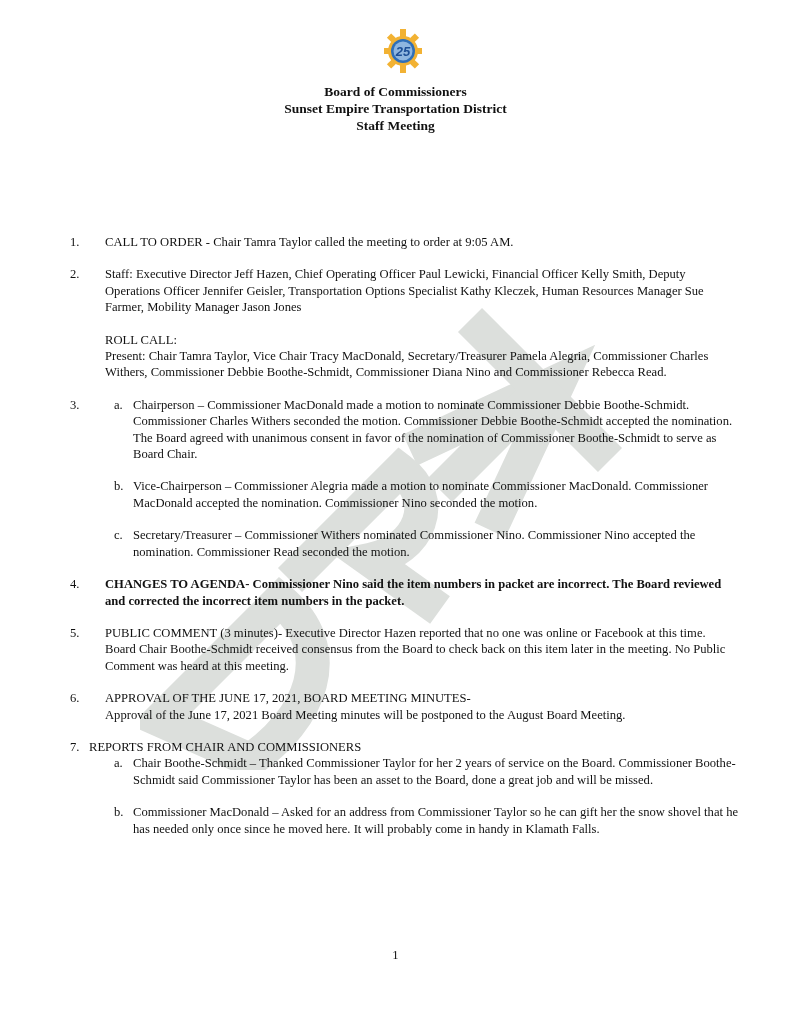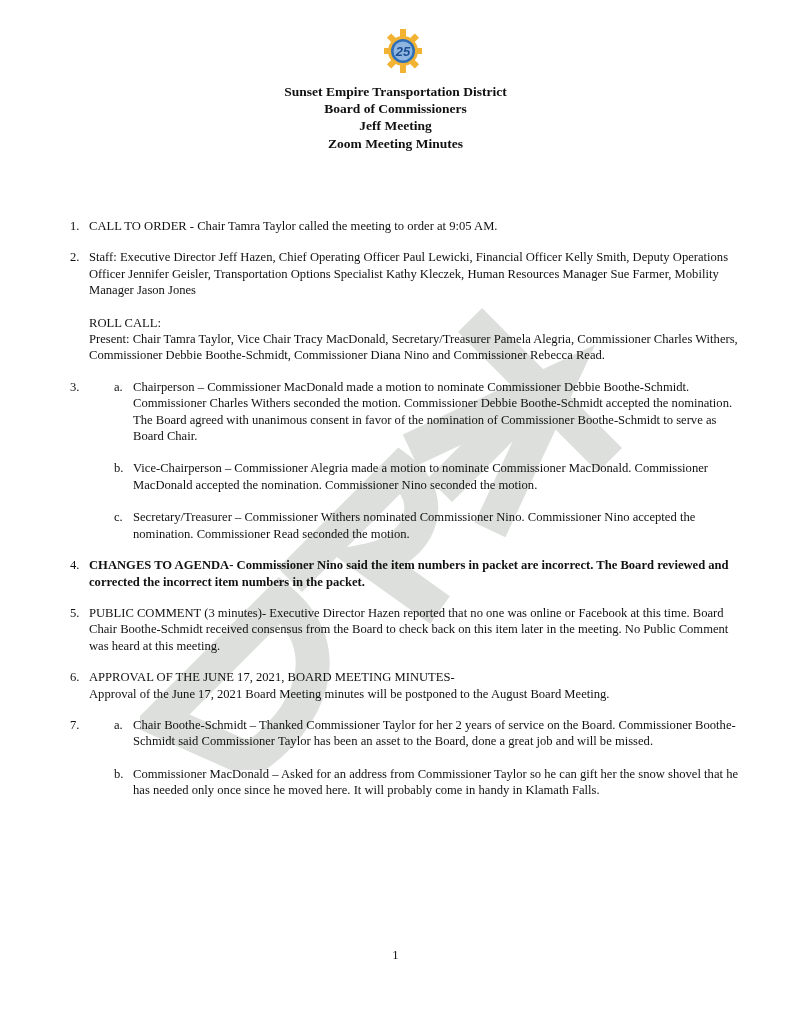--- a/index.html
+++ b/index.html
@@ -5,21 +5,21 @@
     html, body { margin: 0; padding: 0; background: #ffffff; }
     body { width: 791px; height: 1024px; position: relative; overflow: hidden;
       font-family: "Liberation Serif", serif; color: #111; font-size: 12.6px; }
     .page { position: absolute; left: 0; top: 0; width: 791px; height: 1024px; }
     .watermark { position: absolute; left: 140px; top: 250px; width: 520px; height: 520px; pointer-events: none; z-index: 0; }
     .logo { position: absolute; left: 383px; top: 27px; width: 40px; height: 48px; z-index: 2; }
     .header { position: absolute; left: 0; top: 83px; width: 791px; text-align: center; font-weight: bold; font-size: 13.5px; line-height: 17.2px; z-index: 2; }
     .content { position: absolute; left: 70px; top: 218px; width: 680px; line-height: 16.4px; z-index: 2; }
     .item { position: relative; padding-left: 19px; margin-bottom: 15px; }
     .item .num { position: absolute; left: 0; top: 0; }
-    .para { margin: 0; }
+    .para { margin: 16px; }
     .para + .para { margin-top: 16px; }
     .sub { position: relative; padding-left: 63px; margin-top: 0; margin-bottom: 16px; }
     .sub .letter { position: absolute; left: 44px; top: 0; }
     .sub:last-child { margin-bottom: 0; }
     .sub-extra { margin-top: 16px; }
     .footer { position: absolute; left: 0; top: 948px; width: 791px; text-align: center; z-index: 2; }
   </style>
 </head>
 <body>
 
@@ -49,24 +49,23 @@
       <rect x="5" y="34" width="7" height="6" transform="rotate(-45 8.5 37)"></rect>
       <rect x="28" y="34" width="7" height="6" transform="rotate(45 31.5 37)"></rect>
       <circle cx="20" cy="24" r="15"></circle>
     </g>
     <circle cx="20" cy="24" r="12" fill="#2f6fb8"></circle>
     <circle cx="20" cy="24" r="9.5" fill="#8fb6e0"></circle>
     <text x="20" y="28.5" text-anchor="middle" font-family="Liberation Sans, sans-serif" font-weight="bold" font-style="italic" font-size="13" fill="#1d4f96">25</text>
   </svg>
 
   <div class="header">
+    <div>Board of Commissioners</div>
     <div>Sunset Empire Transportation District</div>
-    <div>Board of Commissioners</div>
-    <div>Jeff Meeting</div>
-    <div>Zoom Meeting Minutes</div>
+    <div>Staff Meeting</div>
   </div>
 
   <div class="content" id="content">
       <div class="item">
         <span class="num">1.</span>
         <p class="para" style="white-space: pre-line;">CALL TO ORDER - Chair Tamra Taylor called the meeting to order at 9:05 AM.</p>
       </div>
       <div class="item">
         <span class="num">2.</span>
         <p class="para" style="white-space: pre-line;">Staff: Executive Director Jeff Hazen, Chief Operating Officer Paul Lewicki, Financial Officer Kelly Smith, Deputy Operations Officer Jennifer Geisler, Transportation Options Specialist Kathy Kleczek, Human Resources Manager Sue Farmer, Mobility Manager Jason Jones</p>
@@ -98,20 +97,21 @@
         <span class="num">5.</span>
         <p class="para" style="white-space: pre-line;">PUBLIC COMMENT (3 minutes)- Executive Director Hazen reported that no one was online or Facebook at this time.  Board Chair Boothe-Schmidt received consensus from the Board to check back on this item later in the meeting.  No Public Comment was heard at this meeting.</p>
       </div>
       <div class="item">
         <span class="num">6.</span>
         <p class="para" style="white-space: pre-line;">APPROVAL OF THE JUNE 17, 2021, BOARD MEETING MINUTES-
 Approval of the June 17, 2021 Board Meeting minutes will be postponed to the August Board Meeting.</p>
       </div>
       <div class="item">
         <span class="num">7.</span>
+        <div>REPORTS FROM CHAIR AND COMMISSIONERS</div>
         <div style="margin-left: -19px;">
           <div class="sub">
             <span class="letter">a.</span>
             <div>Chair Boothe-Schmidt – Thanked Commissioner Taylor for her 2 years of service on the Board. Commissioner Boothe-Schmidt said Commissioner Taylor has been an asset to the Board, done a great job and will be missed.</div>
           </div>
           <div class="sub">
             <span class="letter">b.</span>
             <div>Commissioner MacDonald – Asked for an address from Commissioner Taylor so he can gift her the snow shovel that he has needed only once since he moved here.  It will probably come in handy in Klamath Falls.</div>
           </div>
         </div>

